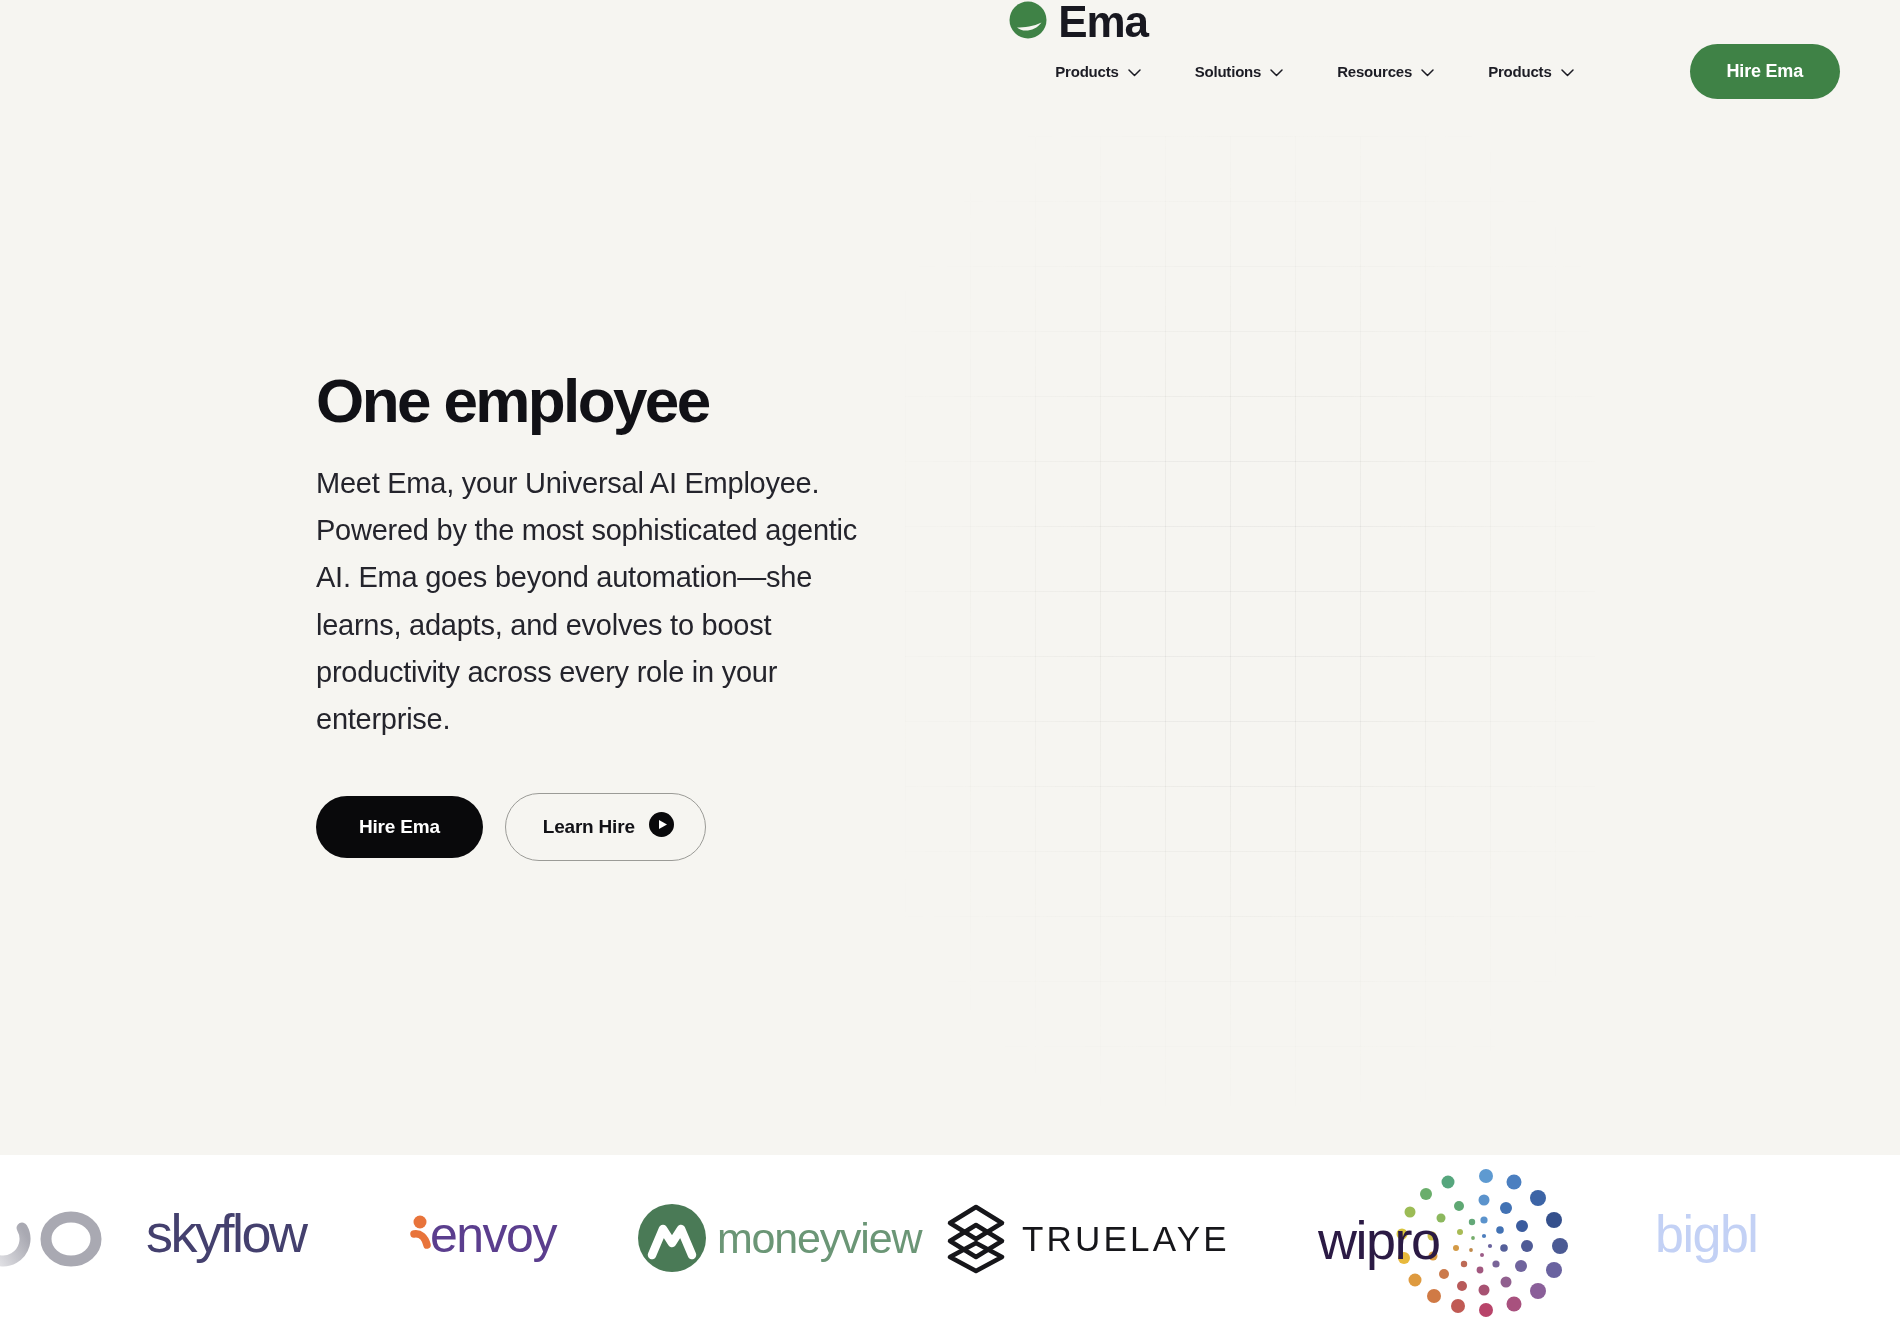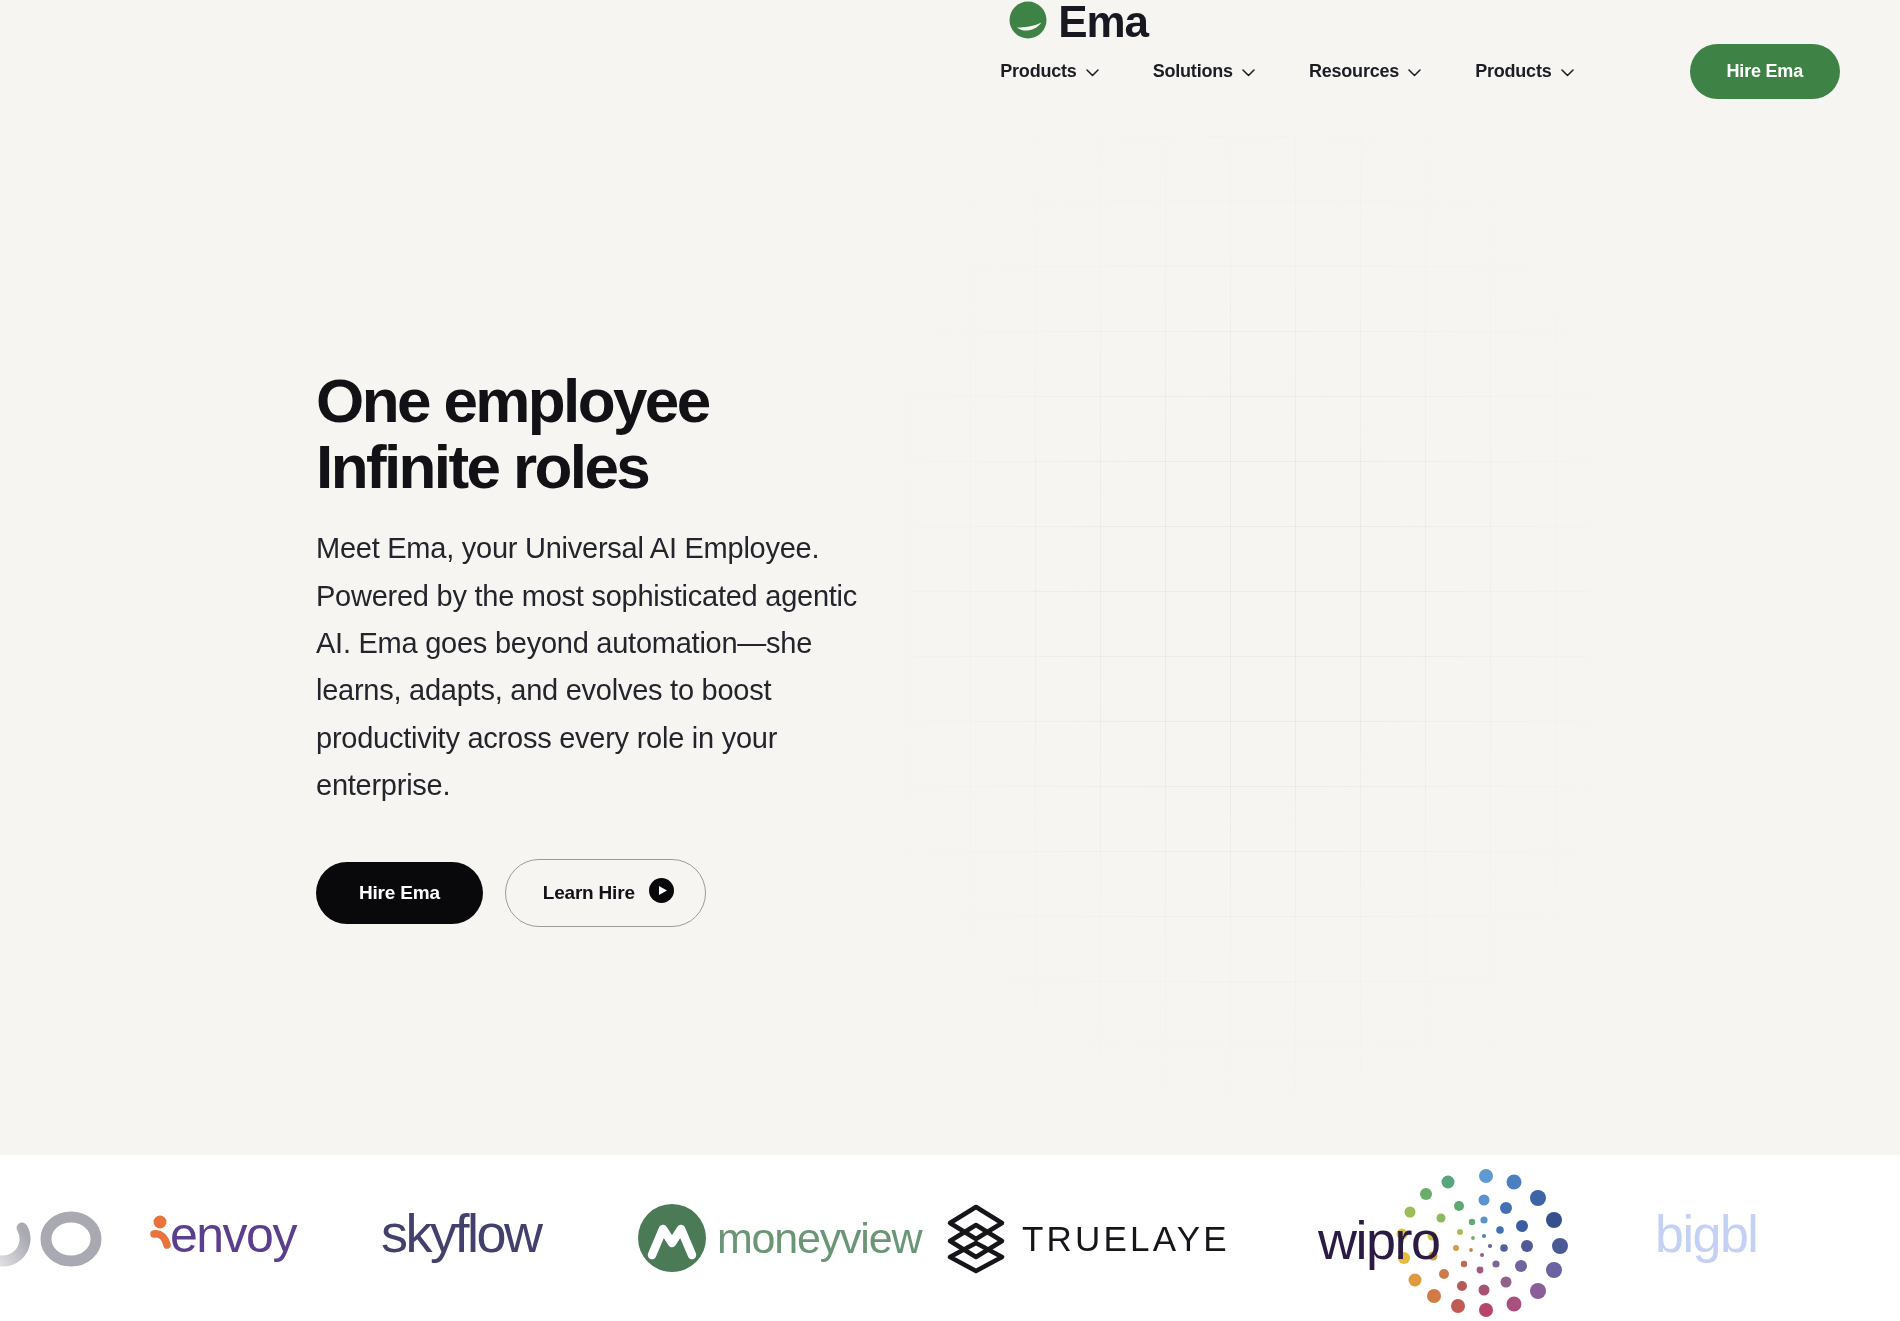--- a/index.html
+++ b/index.html
@@ -71,21 +71,21 @@
   .nav-links {
     display: flex;
     align-items: center;
     gap: 54px;
     margin-left: auto;
   }
   .nav-item {
     display: flex;
     align-items: center;
     gap: 9px;
-    font-size: 18px;
+    font-size: 15px;
     font-weight: 700;
     color: #1c1c24;
     cursor: pointer;
     letter-spacing: -0.2px;
     white-space: nowrap;
   }
   .chev { display: block; }
 
   .nav-cta {
     margin-left: 62px;
@@ -251,21 +251,20 @@
       </div>
 
       <button class="nav-cta">Hire Ema</button>
     </div>
   </nav>
 
   <div class="hero-content">
 
     <h1 class="headline">
       <span>One employee</span>
-      <span>Infinite roles</span>
     </h1>
 
     <p class="subhead">Meet Ema, your Universal AI Employee. Powered by the most sophisticated agentic AI. Ema goes beyond automation—she learns, adapts, and evolves to boost productivity across every role in your enterprise.</p>
 
     <div class="cta-row">
       <button class="btn btn-primary">Hire Ema</button>
 
       <button class="btn btn-secondary">
         <span>Learn Hire</span>
         <span class="play-icon">
@@ -289,31 +288,31 @@
             <stop offset="0" stop-color="#e9e9ec"></stop>
               <stop offset="1" stop-color="#a9a9b2"></stop>
           </linearGradient>
         </defs>
         <rect x="8" y="14" width="11" height="44" fill="url(#gIco)"></rect>
         <path d="M82 36a22 22 0 1 1-22-22" fill="none" stroke="url(#gIco)" stroke-width="11" stroke-linecap="round" transform="rotate(-30 60 36)"></path>
         <ellipse cx="128" cy="36" rx="25" ry="22" fill="none" stroke="#a9a9b2" stroke-width="11"></ellipse>
       </svg>
     </div>
 
+    <div class="logo logo-skyflow">
+      <svg width="250" height="76" viewBox="0 0 250 76">
+        <text x="6" y="52" font-family="Liberation Sans, sans-serif" font-size="54" font-weight="400" fill="#44406e" letter-spacing="-2.5">skyflow</text>
+      </svg>
+    </div>
+
     <div class="logo logo-envoy">
       <svg width="225" height="72" viewBox="0 0 225 72">
         <circle cx="20" cy="20" r="6.5" fill="#e8743b"></circle>
         <path d="M14 32c6-1 11 3 13 11" fill="none" stroke="#e8743b" stroke-width="7.5" stroke-linecap="round"></path>
         <text x="30" y="50" font-family="Liberation Sans, sans-serif" font-size="50" font-weight="400" fill="#5b3e8e" letter-spacing="-1.5">envoy</text>
-      </svg>
-    </div>
-
-    <div class="logo logo-skyflow">
-      <svg width="250" height="76" viewBox="0 0 250 76">
-        <text x="6" y="52" font-family="Liberation Sans, sans-serif" font-size="54" font-weight="400" fill="#44406e" letter-spacing="-2.5">skyflow</text>
       </svg>
     </div>
 
     <div class="logo logo-money">
       <svg width="295" height="78" viewBox="0 0 295 78">
         <circle cx="37" cy="39" r="34" fill="#4a7a56"></circle>
         <path d="M17 56l11-26 9 14 9-14 11 26" fill="none" stroke="#ffffff" stroke-width="8.5" stroke-linecap="round" stroke-linejoin="round"></path>
         <text x="82" y="54" font-family="Liberation Sans, sans-serif" font-size="43" font-weight="400" fill="#6b9676" letter-spacing="-1.2">moneyview</text>
       </svg>
     </div>

